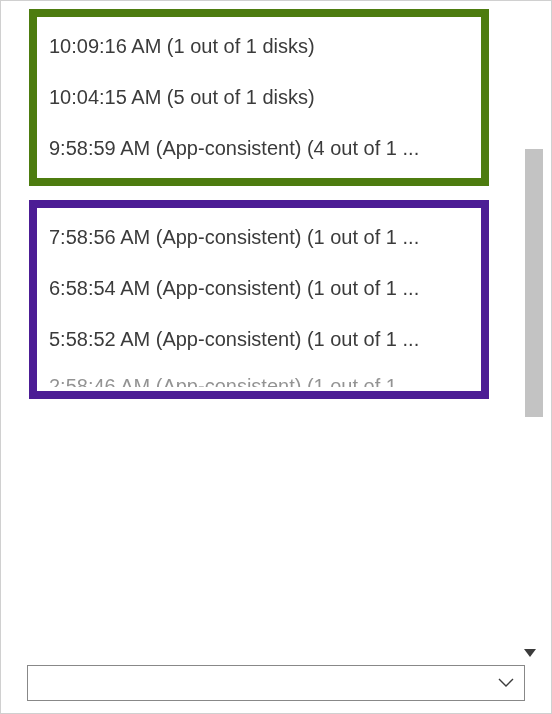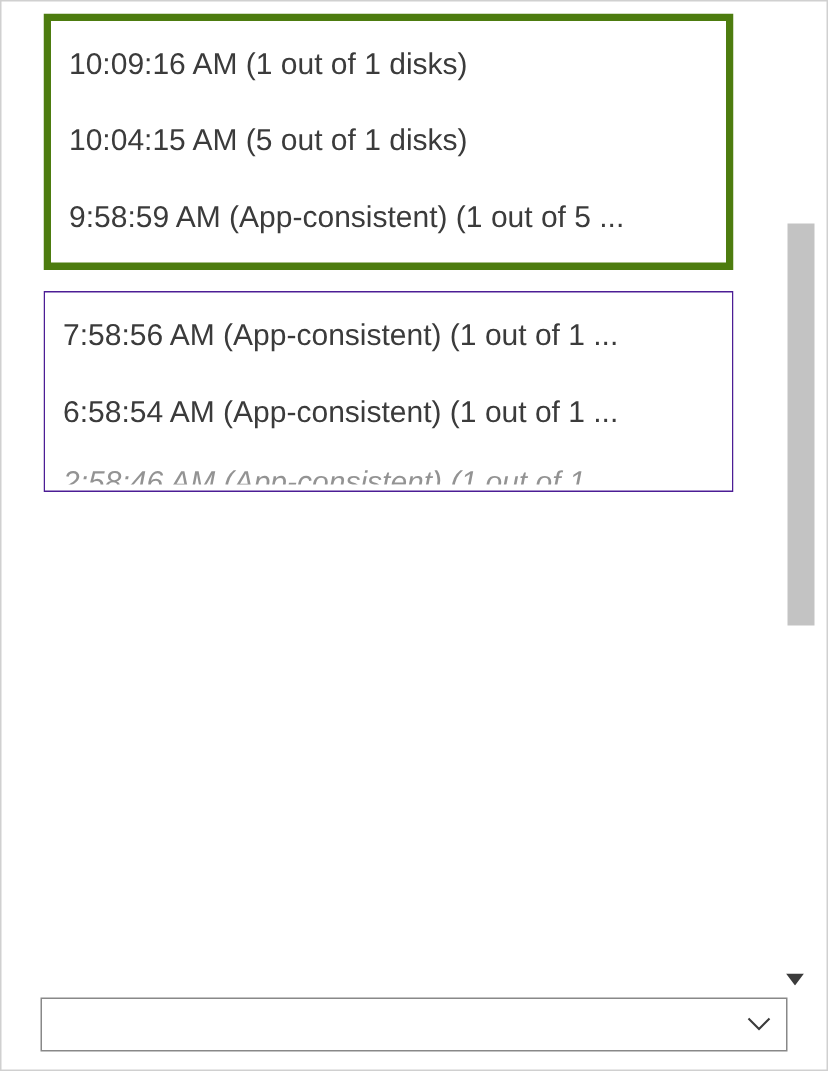--- a/index.html
+++ b/index.html
@@ -14,44 +14,43 @@
     }
     .list-container {
       position: absolute;
       left: 28px;
       top: 8px;
       width: 460px;
       height: 626px;
       overflow: hidden;
     }
     .group-box {
-      border: 5px solid #4d7c0f;
+      border: 8px solid #4d7c0f;
       margin-bottom: 14px;
       padding: 4px 8px;
     }
     .group-box.second {
-      border: 1px solid #4c1d95;
+      border: 8px solid #4c1d95;
     }
     .list-item {
       font-size: 20px;
       color: #3b3b3b;
       padding: 14px 4px;
       white-space: nowrap;
       overflow: hidden;
       text-overflow: clip;
       cursor: pointer;
       font-weight: 400;
     }
     .list-item.faded {
       opacity: 0.55;
       padding-top: 10px;
       padding-bottom: 0;
       height: 22px;
       overflow: hidden;
-      font-style: italic;
     }
     .scrollbar-track {
       position: absolute;
       right: 8px;
       top: 8px;
       width: 26px;
       height: 656px;
       background: #ffffff;
     }
     .scrollbar-thumb {
@@ -97,26 +96,27 @@
     .chevron svg { display: block; }
   </style>
 </head>
 <body>
 
 <div class="list-container">
 
   <div class="group-box">
     <div class="list-item">10:09:16 AM (1 out of 1 disks)</div>
     <div class="list-item">10:04:15 AM (5 out of 1 disks)</div>
-    <div class="list-item">9:58:59 AM (App-consistent) (1 out of 5 ...</div>
+    <div class="list-item">9:58:59 AM (App-consistent) (4 out of 1 ...</div>
   </div>
 
   <div class="group-box second">
     <div class="list-item">7:58:56 AM (App-consistent) (1 out of 1 ...</div>
     <div class="list-item">6:58:54 AM (App-consistent) (1 out of 1 ...</div>
+    <div class="list-item">5:58:52 AM (App-consistent) (1 out of 1 ...</div>
     <div class="list-item faded">2:58:46 AM (App-consistent) (1 out of 1 ...</div>
   </div>
 
 </div>
 
 <div class="scrollbar-track"></div>
 <div class="scrollbar-thumb"></div>
 <div class="scrollbar-arrow">
   <svg width="12" height="8" viewBox="0 0 12 8">
       <polygon points="0,0 12,0 6,8" fill="#3b3b3b"></polygon>

